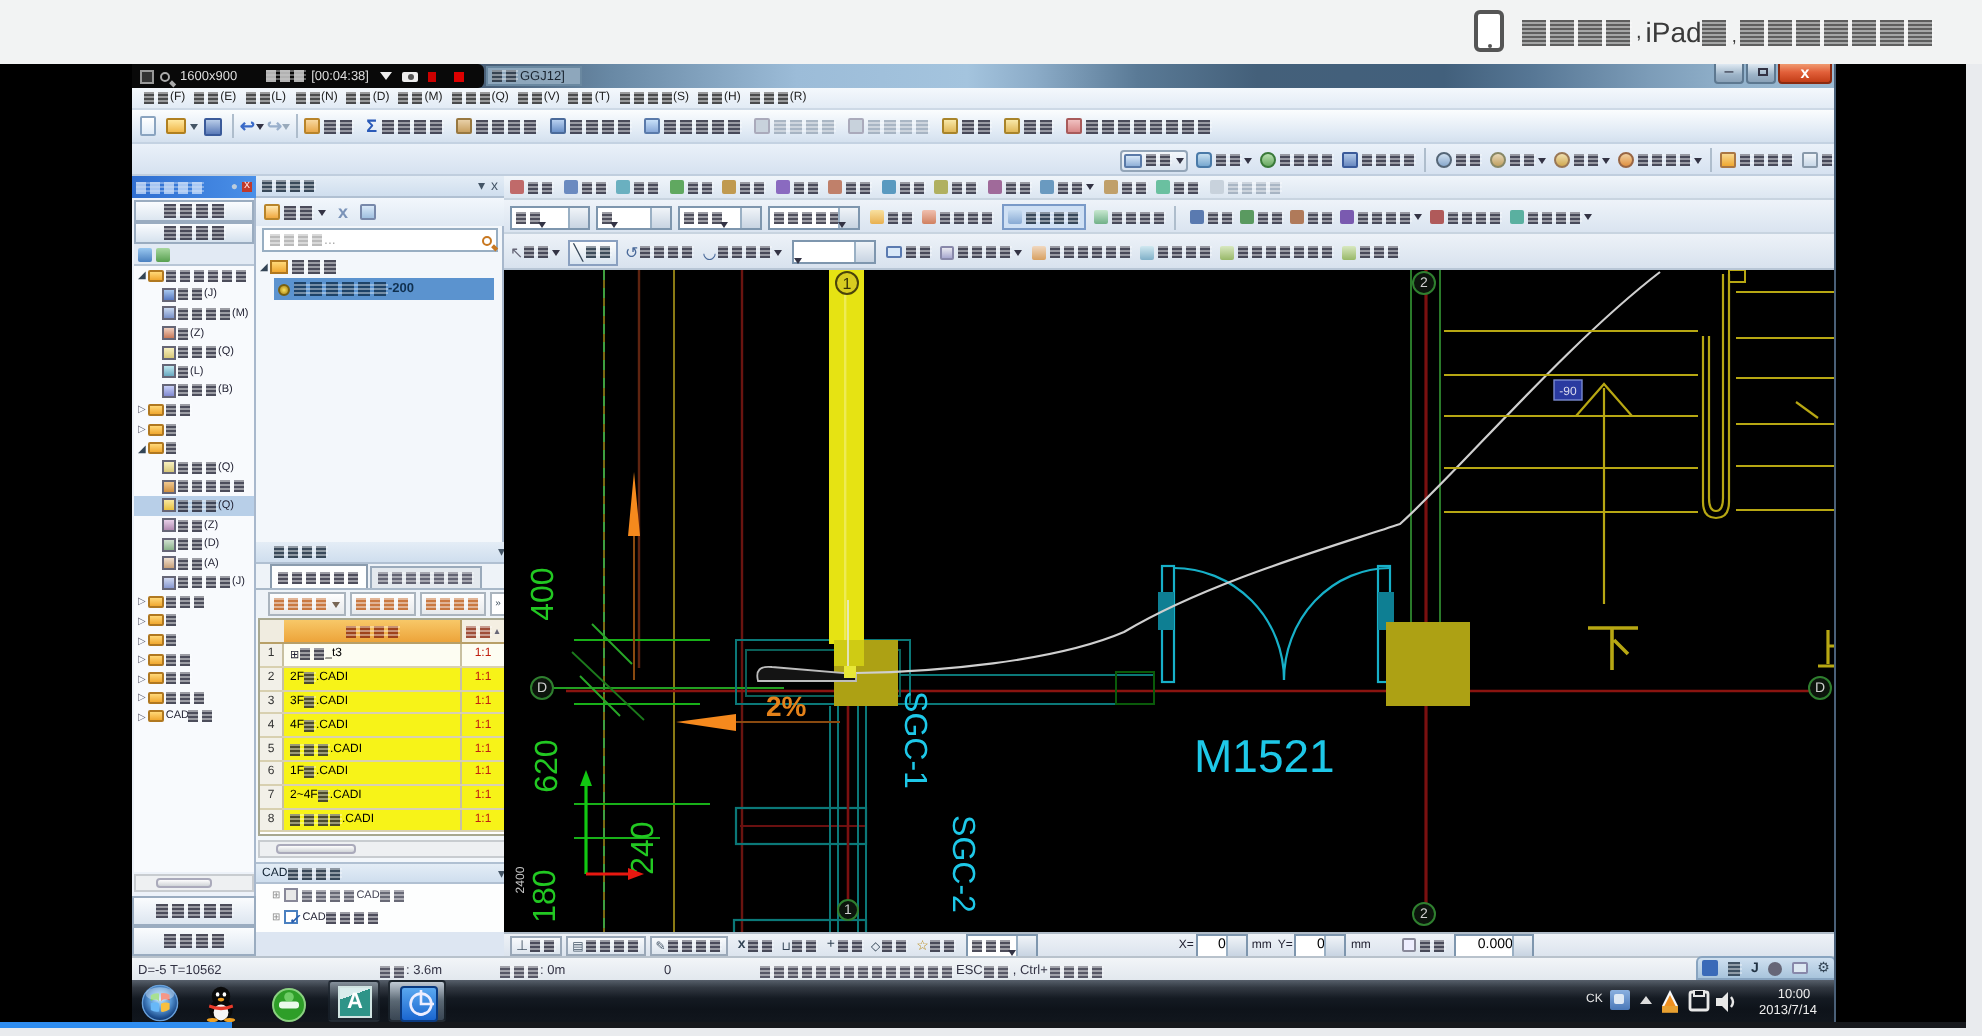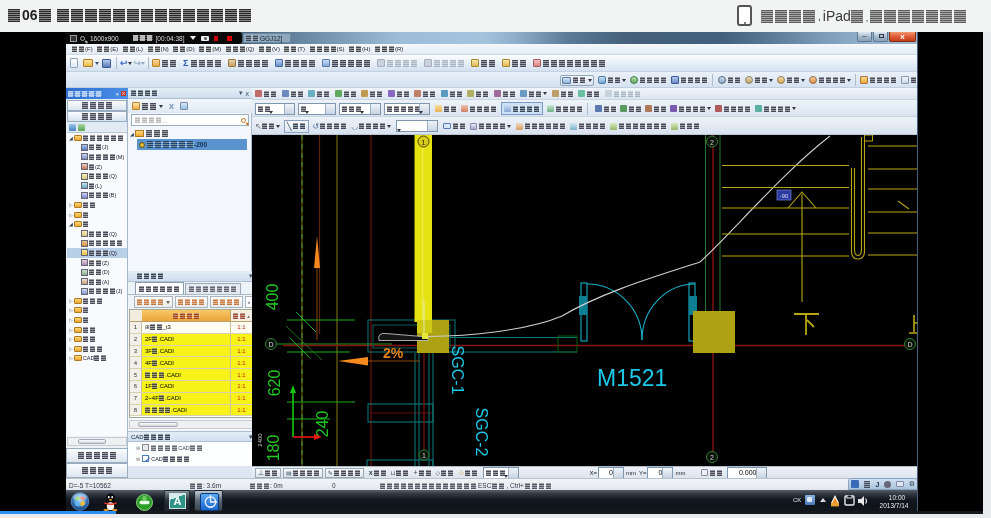--- a/index.html
+++ b/index.html
@@ -11,27 +11,20 @@
 .z13{--e:12.2px;--p:14px;height:13px}
 .row{display:flex;align-items:center}
 .ic{display:inline-block;width:8px;height:8px;margin-right:2px;border-radius:1px}
 .sep{width:1px;height:12px;background:#aebdcc;margin:0 3px}
 .chip{display:flex;align-items:center;border:1px solid #93a5b8;background:linear-gradient(#f3f7fb,#d9e3ef);border-radius:2px;padding:0 2px;height:11px}
 .dd{display:flex;align-items:center;background:#fff;border:1px solid #7e96ae;height:12px;font-size:7px;padding-left:2px;position:relative}
 .dd:after{content:"";position:absolute;right:0;top:0;bottom:0;width:9px;background:linear-gradient(#f0f4f8,#c8d4e2);border-left:1px solid #9ab0c4}
 .tri{display:inline-block;width:0;height:0;border-left:2.5px solid transparent;border-right:2.5px solid transparent;border-top:3px solid #334;position:relative;z-index:2}
 </style></head><body>
 <div class="a" style="left:0;top:0;width:991px;height:32px;background:#f2f3f3">
-    <div class="a row" style="left:8px;top:8px;height:14px;font-weight:bold;color:#1f1f1f;font-size:14px">
-      <b class="z z13" style="width:13px;color:#1f1f1f;opacity:.95;"></b>
-      <span style="margin:0 1px">06</span>
-      <b class="z z13" style="width:13px;color:#1f1f1f;opacity:.95;"></b>
-      <span style="width:5px"></span>
-      <b class="z z13" style="width:195px;color:#1f1f1f;opacity:.95;"></b>
-    </div>
     <div class="a" style="left:737px;top:5px;width:15px;height:21px;border:2px solid #555;border-radius:3px;background:#fff">
       <div class="a" style="left:4.5px;bottom:0.5px;width:2px;height:2px;background:#555;border-radius:50%"></div>
     </div>
     <div class="a row" style="left:761px;top:9px;height:14px;color:#3a3a3a;font-size:14px">
       <b class="z z13" style="width:55px;color:#3a3a3a;"></b>
       <span style="font-size:10px;margin:0 2px">,</span>
       <span style="font-weight:400">iPad</span>
       <b class="z z13" style="width:13px;color:#3a3a3a;"></b>
       <span style="font-size:9px;margin:0 2px;align-self:flex-end">,</span>
       <b class="z z13" style="width:97px;color:#3a3a3a;"></b>

